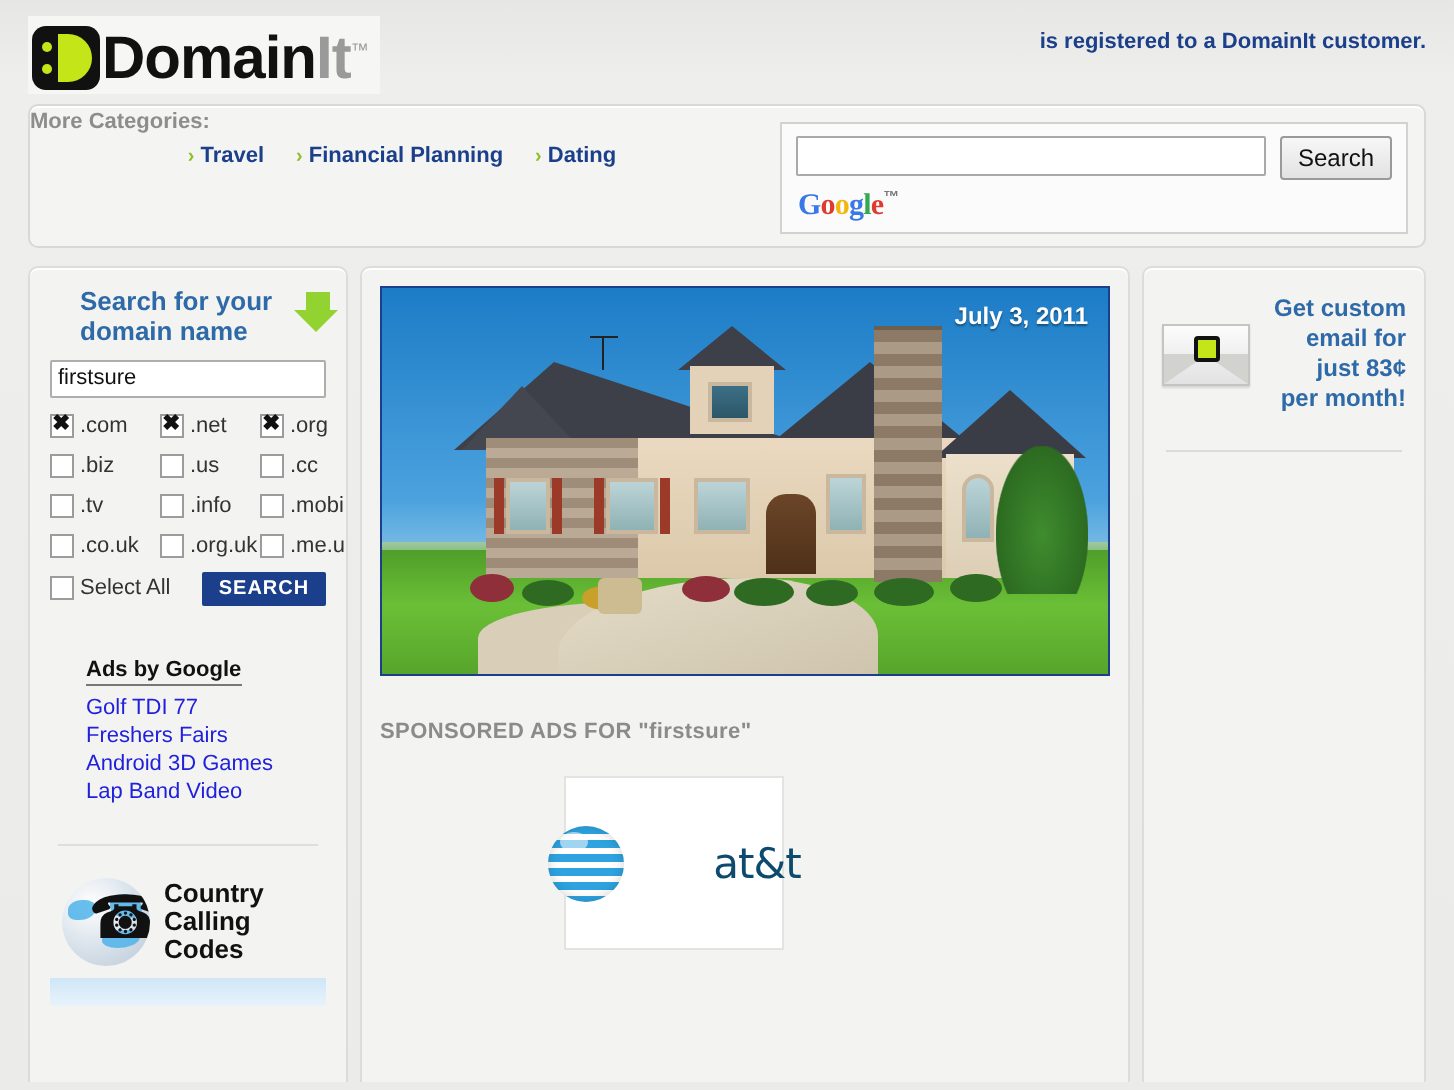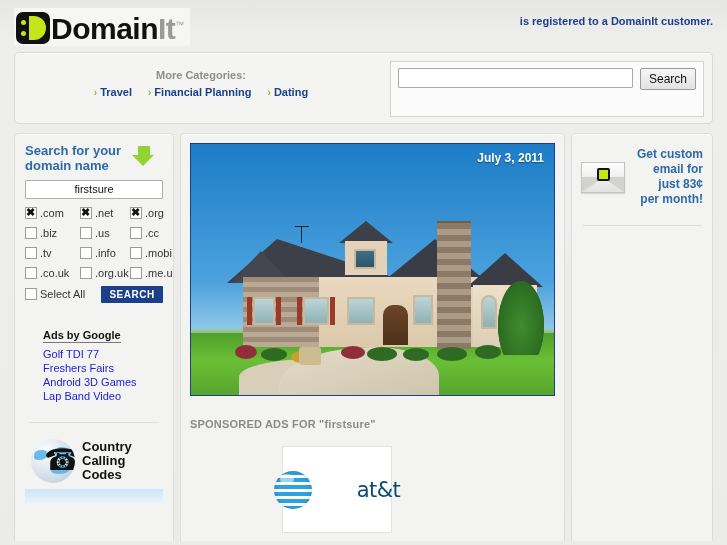--- a/index.html
+++ b/index.html
@@ -79,22 +79,22 @@
     margin: 0 14px;
     height: 72px;
     background: #f4f4f2;
     border: 1px solid #d8d8d4;
     border-radius: 5px;
     position: relative;
     box-shadow: 0 1px 0 #fff inset;
   }
   .categories {
     position: absolute;
-    left: 0; top: 16px; width: 372px;
-    text-align: center;
+    left: 0; top: 2px; width: 372px;
+    text-align: left;
   }
   .cat-title {
     color: #8d8d8a;
     font-size: 11px;
     font-weight: bold;
     margin-bottom: 5px;
   }
   .cat-row {
     display: flex;
     justify-content: center;
@@ -170,21 +170,21 @@
     box-shadow: 0 1px 0 #fff inset;
   }
   .col-left { width: 160px; padding: 9px 10px 0 10px; overflow: hidden; }
   .col-mid  { flex: 1; padding: 9px 9px 0 9px; overflow: hidden; }
   .col-right{ width: 142px; padding: 9px 9px 0 9px; overflow: hidden; }
 
   
   .side-head {
     display: flex;
     align-items: flex-start;
-    justify-content: flex-start;
+    justify-content: center;
     margin-bottom: 6px;
   }
   .side-title {
     color: #2f6aa8;
     font-size: 13px;
     font-weight: bold;
     line-height: 15px;
     width: 108px;
   }
   .arrow-down {
@@ -208,21 +208,20 @@
     width: 100%;
     height: 19px;
     border: 1px solid #aeaeae;
     background: #fff;
     font-family: "Liberation Sans", sans-serif;
     font-size: 11px;
     padding: 0 3px;
     color: #111;
     margin-bottom: 8px;
     border-radius: 1px;
-    text-align: center;
   }
   .tld-grid {
     display: grid;
     grid-template-columns: 55px 50px 55px;
     row-gap: 8px;
     margin-bottom: 7px;
   }
   .tld {
     display: flex;
     align-items: flex-start;
@@ -331,21 +330,21 @@
   .ccc-band {
     margin-top: 6px;
     height: 14px;
     background: linear-gradient(to bottom, #cfe6f7, #e8f3fb);
   }
 
   
   .hero {
     position: relative;
     width: 100%;
-    height: 253px;
+    height: 195px;
     border: 1px solid #1b3f8b;
     overflow: hidden;
     background: #4d7c0f;
   }
   .sky {
     position: absolute; left: 0; top: 0; right: 0; height: 100%;
     background: linear-gradient(to bottom, #1c7cc6 0%, #4ca2de 55%, #9fd0ea 78%, #cfe6ef 88%);
   }
   .lawn {
     position: absolute; left: 0; right: 0; bottom: 0; height: 62px;
@@ -591,20 +590,21 @@
       <a class="cat-link"><span class="cat-bullet">›</span><span>Financial Planning</span></a>
       <a class="cat-link"><span class="cat-bullet">›</span><span>Dating</span></a>
     </div>
   </div>
 
   <div class="google-box">
     <div class="g-row">
       <input class="g-input" type="text" value="" style="">
       <button class="g-btn">Search</button>
     </div>
+    <div class="g-logo"><span class="gl-b">G</span><span class="gl-r">o</span><span class="gl-y">o</span><span class="gl-b">g</span><span class="gl-g">l</span><span class="gl-r">e</span><span class="gl-tm">™</span></div>
   </div>
 </div>
 
 <div class="columns">
 
   <div class="panel col-left">
     <div class="side-head">
       <div class="side-title">Search for your domain name</div>
       <div class="arrow-down">
         <span class="stem"></span>

